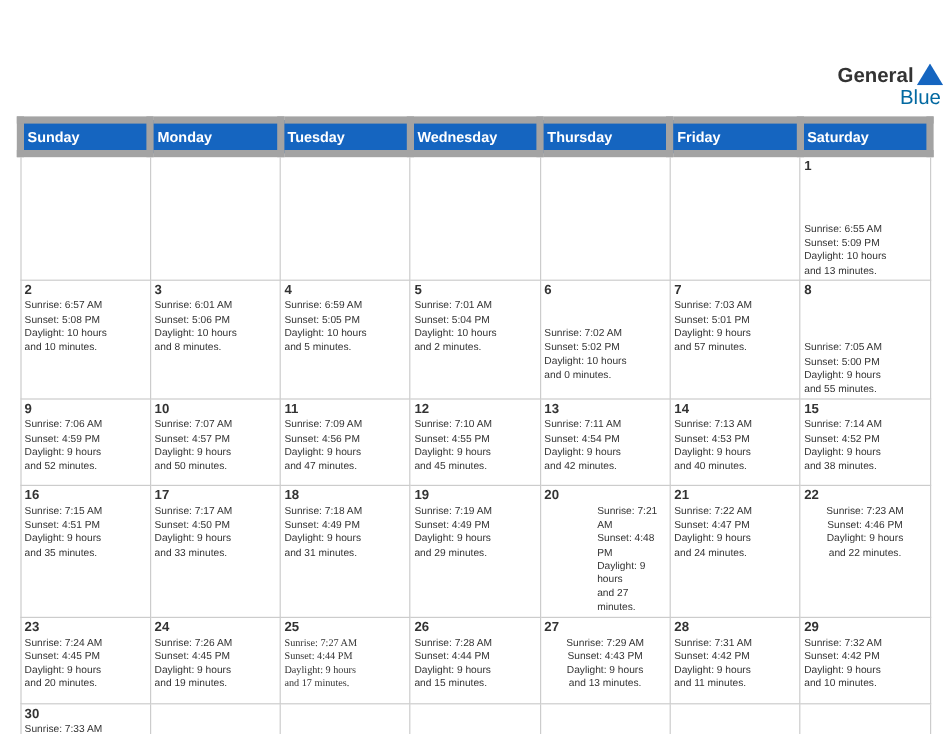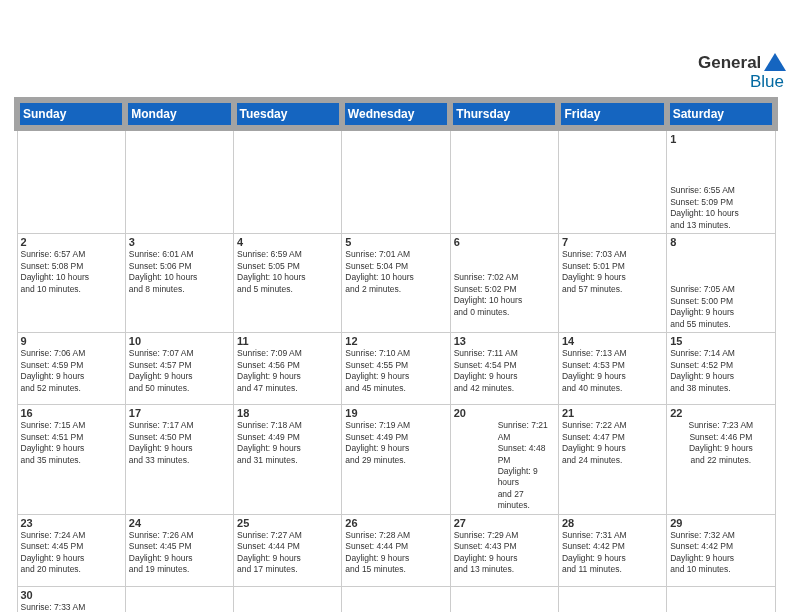--- a/index.html
+++ b/index.html
@@ -297,35 +297,35 @@
           </td>
           <td>
             <span class="day-number">24</span>
             <div class="day-info" style="white-space: pre-line;">Sunrise: 7:26 AM
 Sunset: 4:45 PM
 Daylight: 9 hours
 and 19 minutes.</div>
           </td>
           <td>
             <span class="day-number">25</span>
-            <div class="day-info" style="white-space: pre-line;">Sunrise: 7:27 AM
+            <div class="day-info" style="white-space: pre-line; font-family: Liberation Serif, serif;">Sunrise: 7:27 AM
 Sunset: 4:44 PM
 Daylight: 9 hours
 and 17 minutes.</div>
           </td>
           <td>
             <span class="day-number">26</span>
             <div class="day-info" style="white-space: pre-line;">Sunrise: 7:28 AM
 Sunset: 4:44 PM
 Daylight: 9 hours
 and 15 minutes.</div>
           </td>
           <td>
             <span class="day-number">27</span>
-            <div class="day-info" style="white-space: pre-line;">Sunrise: 7:29 AM
+            <div class="day-info" style="white-space: pre-line; text-align: center;">Sunrise: 7:29 AM
 Sunset: 4:43 PM
 Daylight: 9 hours
 and 13 minutes.</div>
           </td>
           <td>
             <span class="day-number">28</span>
             <div class="day-info" style="white-space: pre-line;">Sunrise: 7:31 AM
 Sunset: 4:42 PM
 Daylight: 9 hours
 and 11 minutes.</div>

